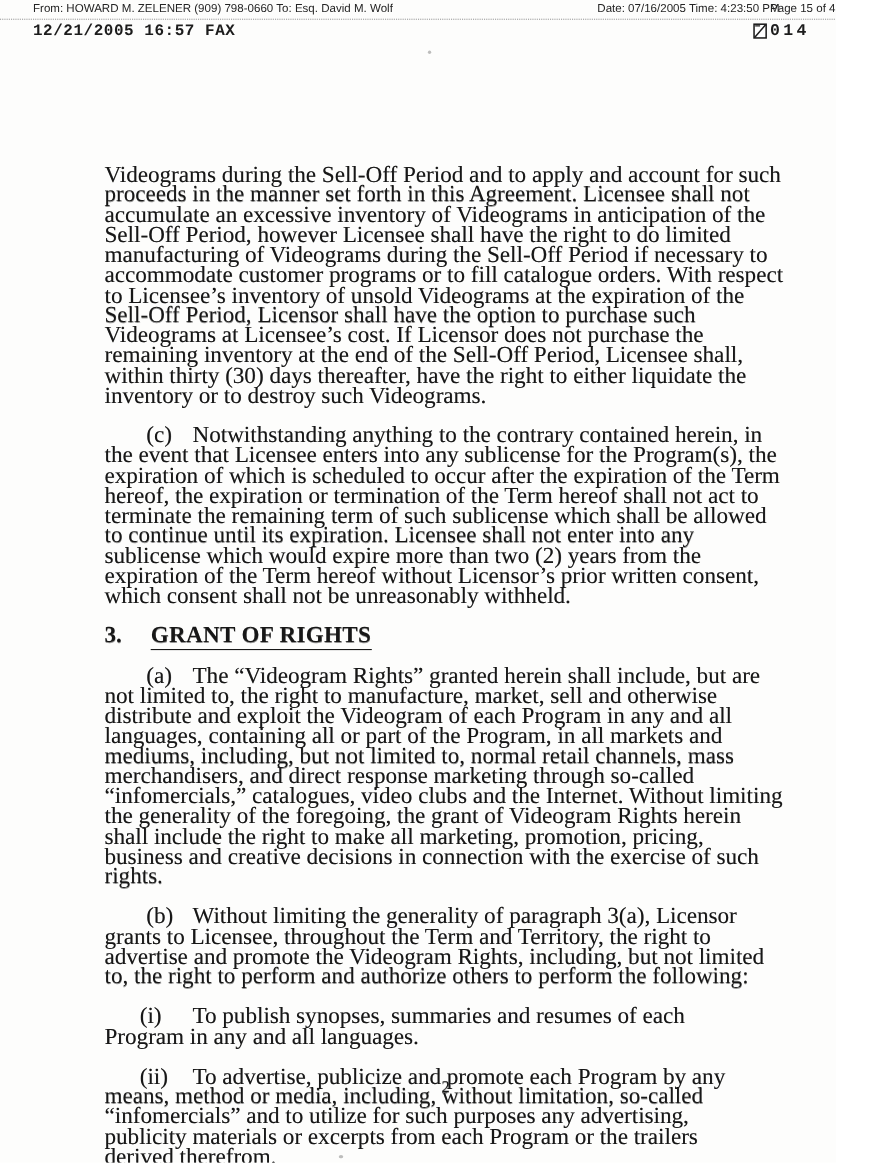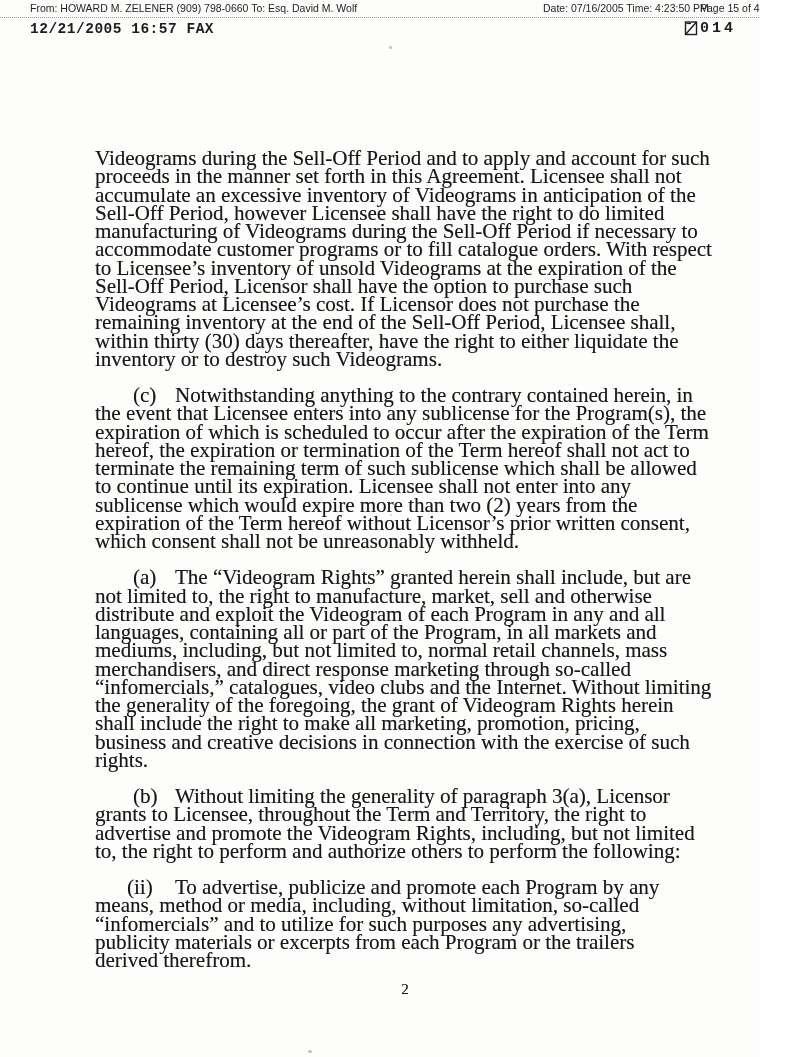--- a/index.html
+++ b/index.html
@@ -102,26 +102,28 @@
     </span>
     <span class="digits">014</span>
   </div>
 
   <div class="doc-body">
 
     <p><span>Videograms during the Sell-Off Period and to apply and account for such proceeds in the manner set forth in this Agreement.  Licensee shall not accumulate an excessive inventory of Videograms in anticipation of the Sell-Off Period, however Licensee shall have the right to do limited manufacturing of Videograms during the Sell-Off Period if necessary to accommodate customer programs or to fill catalogue orders.  With respect to Licensee’s inventory of unsold Videograms at the expiration of the Sell-Off Period, Licensor shall have the option to purchase such Videograms at Licensee’s cost.  If Licensor does not purchase the remaining inventory at the end of the Sell-Off Period, Licensee shall, within thirty (30) days thereafter, have the right to either liquidate the inventory or to destroy such Videograms.</span></p>
 
     <p class="p-indent"><span class="marker-box">(c)</span><span>Notwithstanding anything to the contrary contained herein, in the event that Licensee enters into any sublicense for the Program(s), the expiration of which is scheduled to occur after the expiration of the Term hereof, the expiration or termination of the Term hereof shall not act to terminate the remaining term of such sublicense which shall be allowed to continue until its expiration.  Licensee shall not enter into any sublicense which would expire more than two (2) years from the expiration of the Term hereof without Licensor’s prior written consent, which consent shall not be unreasonably withheld.</span></p>
 
+    <p class="heading"><span class="h-num">3.</span><span class="h-title">GRANT OF RIGHTS</span></p>
 
 
     <p class="p-indent"><span class="marker-box">(a)</span><span>The “Videogram Rights” granted herein shall include, but are not limited to, the right to manufacture, market, sell and otherwise distribute and exploit the Videogram of each Program in any and all languages, containing all or part of the Program, in all markets and mediums, including, but not limited to, normal retail channels, mass merchandisers, and direct response marketing through so-called “infomercials,” catalogues, video clubs and the Internet.  Without limiting the generality of the foregoing, the grant of Videogram Rights herein shall include the right to make all marketing, promotion, pricing, business and creative decisions in connection with the exercise of such rights.</span></p>
 
     <p class="p-indent"><span class="marker-box">(b)</span><span>Without limiting the generality of paragraph 3(a), Licensor grants to Licensee, throughout the Term and Territory, the right to advertise and promote the Videogram Rights, including, but not limited to, the right to perform and authorize others to perform the following:</span></p>
 
+    <p class="p-sub"><span class="marker-box">(i)</span><span>To publish synopses, summaries and resumes of each Program in any and all languages.</span></p>
 
     <p class="p-sub"><span class="marker-box">(ii)</span><span>To advertise, publicize and promote each Program by any means, method or media, including, without limitation, so-called “infomercials” and to utilize for such purposes any advertising, publicity materials or excerpts from each Program or the trailers derived therefrom.</span></p>
 
 
   </div>
 
   <div class="page-num">2</div>
 
   <div class="speck speck-1"></div>
   <div class="speck speck-2"></div>

